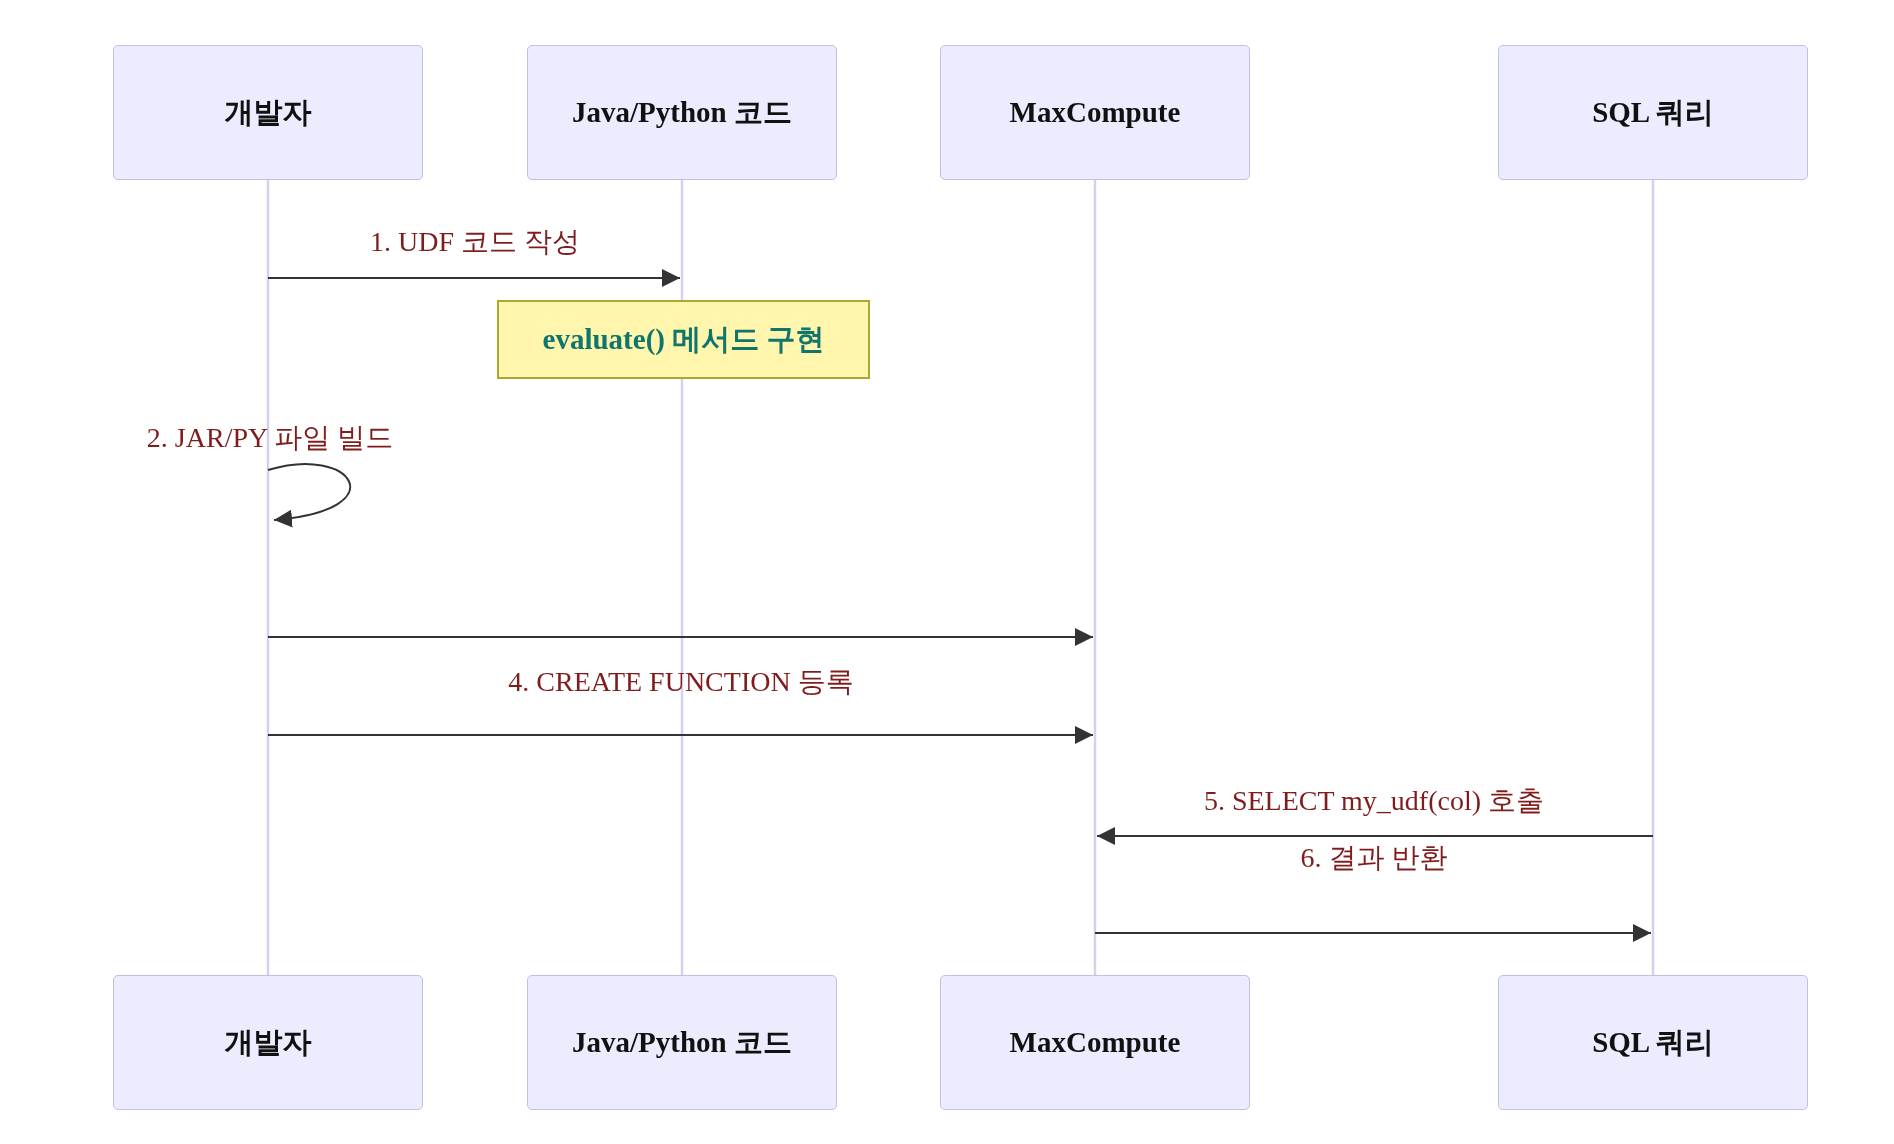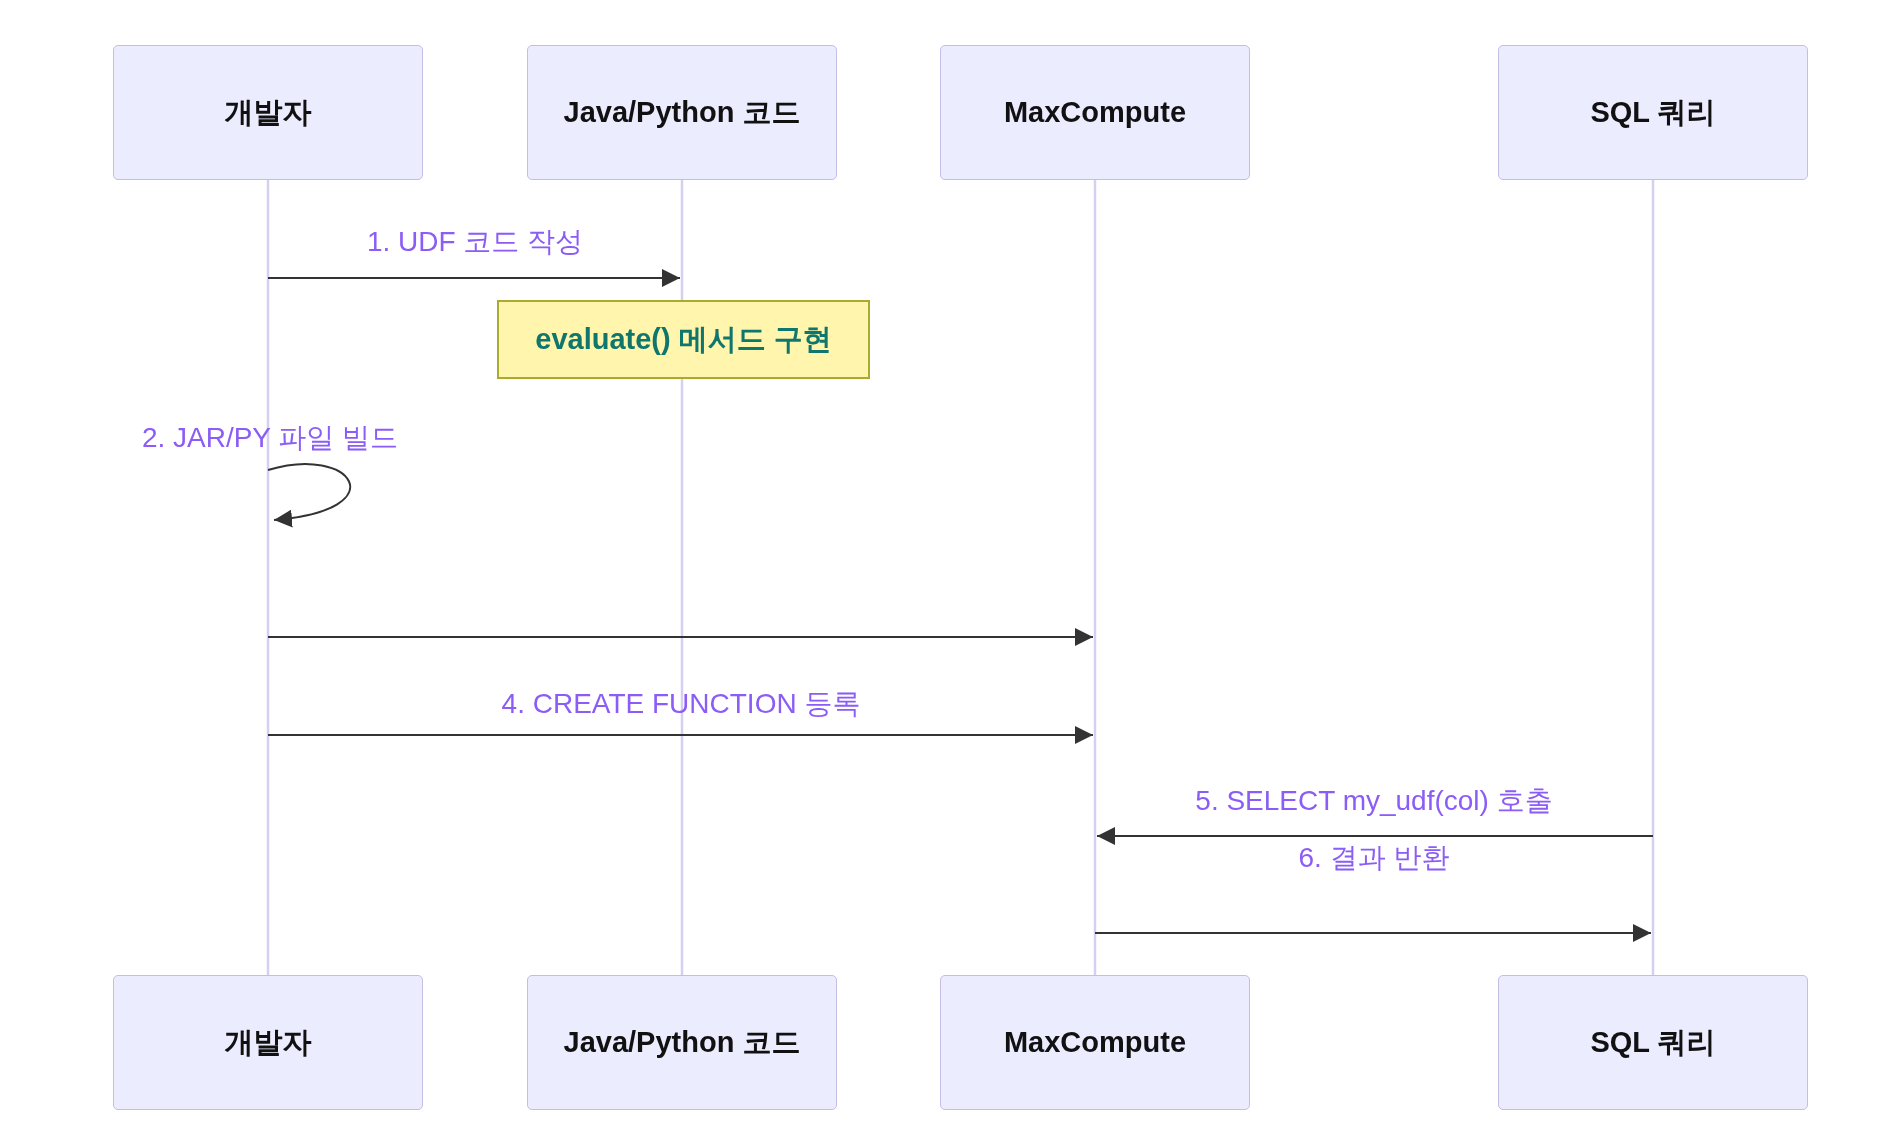--- a/index.html
+++ b/index.html
@@ -1,21 +1,21 @@
 <!DOCTYPE html>
 <html><head>
 <meta charset="utf-8">
 <style>
   html, body { margin: 0; padding: 0; background: #ffffff; }
   .canvas {
     position: relative;
     width: 1894px;
     height: 1144px;
     background: #ffffff;
-    font-family: Liberation Sans, sans-serif;
+    font-family: Liberation Serif, serif;
     overflow: hidden;
   }
   .layer { position: absolute; left: 0; top: 0; }
   .actor-box {
     position: absolute;
     width: 310px;
     height: 135px;
     background: #ECECFF;
     border: 1.5px solid #c4bde4;
     border-radius: 5px;
@@ -28,21 +28,21 @@
     font-size: 29px;
     font-weight: 700;
     color: #111111;
     white-space: nowrap;
   }
   .msg-label {
     position: absolute;
     transform: translateX(-50%);
     font-size: 28px;
     font-weight: 500;
-    color: #8b5cf6;
+    color: #7f1d1d;
     line-height: 36px;
     white-space: nowrap;
     text-align: center;
   }
   .note-box {
     position: absolute;
     left: 497px;
     top: 300px;
     width: 373px;
     height: 79px;
@@ -111,21 +111,21 @@
   </div>
   <div class="actor-box" style="left:940px;  top:975px;">
     <span class="actor-label">MaxCompute</span>
   </div>
   <div class="actor-box" style="left:1498px; top:975px;">
     <span class="actor-label">SQL 쿼리</span>
   </div>
 
   <div class="msg-label" style="left:475px;  top:224px;">1. UDF 코드 작성</div>
   <div class="msg-label" style="left:270px;  top:420px;text-align:right;">2. JAR/PY 파일 빌드</div>
-  <div class="msg-label" style="left:681px;  top:686px;text-align:right;">4. CREATE FUNCTION 등록</div>
+  <div class="msg-label" style="left:681px;  top:664px;text-align:right;">4. CREATE FUNCTION 등록</div>
   <div class="msg-label" style="left:1374px; top:783px;">5. SELECT my_udf(col) 호출</div>
   <div class="msg-label" style="left:1374px; top:840px;">6. 결과 반환</div>
 
   <div class="note-box">
     <span class="note-label">evaluate() 메서드 구현</span>
   </div>
 
 </div>
 
 </body></html>

